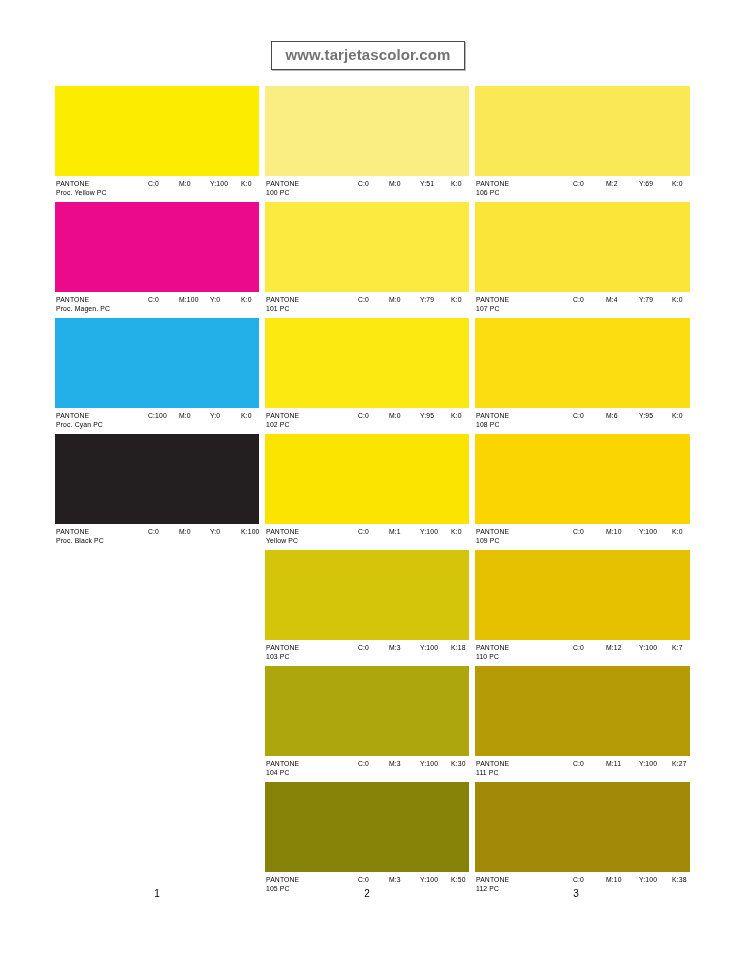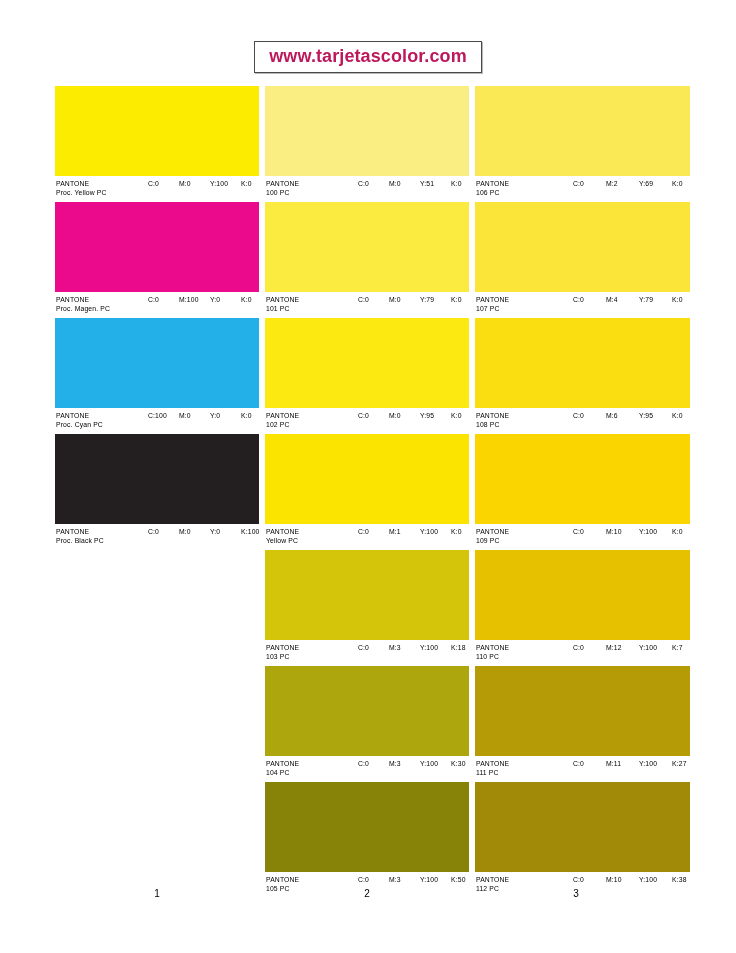--- a/index.html
+++ b/index.html
@@ -26,23 +26,23 @@
     justify-content: center;
   }
   .url-box {
     border: 1px solid #4a4a4a;
     padding: 4px 14px 5px 14px;
     background: #ffffff;
     box-shadow: 1px 1px 0 #b8b8b8;
   }
   .url-text {
     font-family: "Liberation Sans", sans-serif;
-    font-size: 18px;
+    font-size: 15px;
     font-weight: bold;
-    color: #be185d;
+    color: #737373;
     letter-spacing: 0.1px;
     white-space: nowrap;
   }
 
   
   .sheet {
     position: absolute;
     left: 0;
     top: 0;
     width: 736px;

